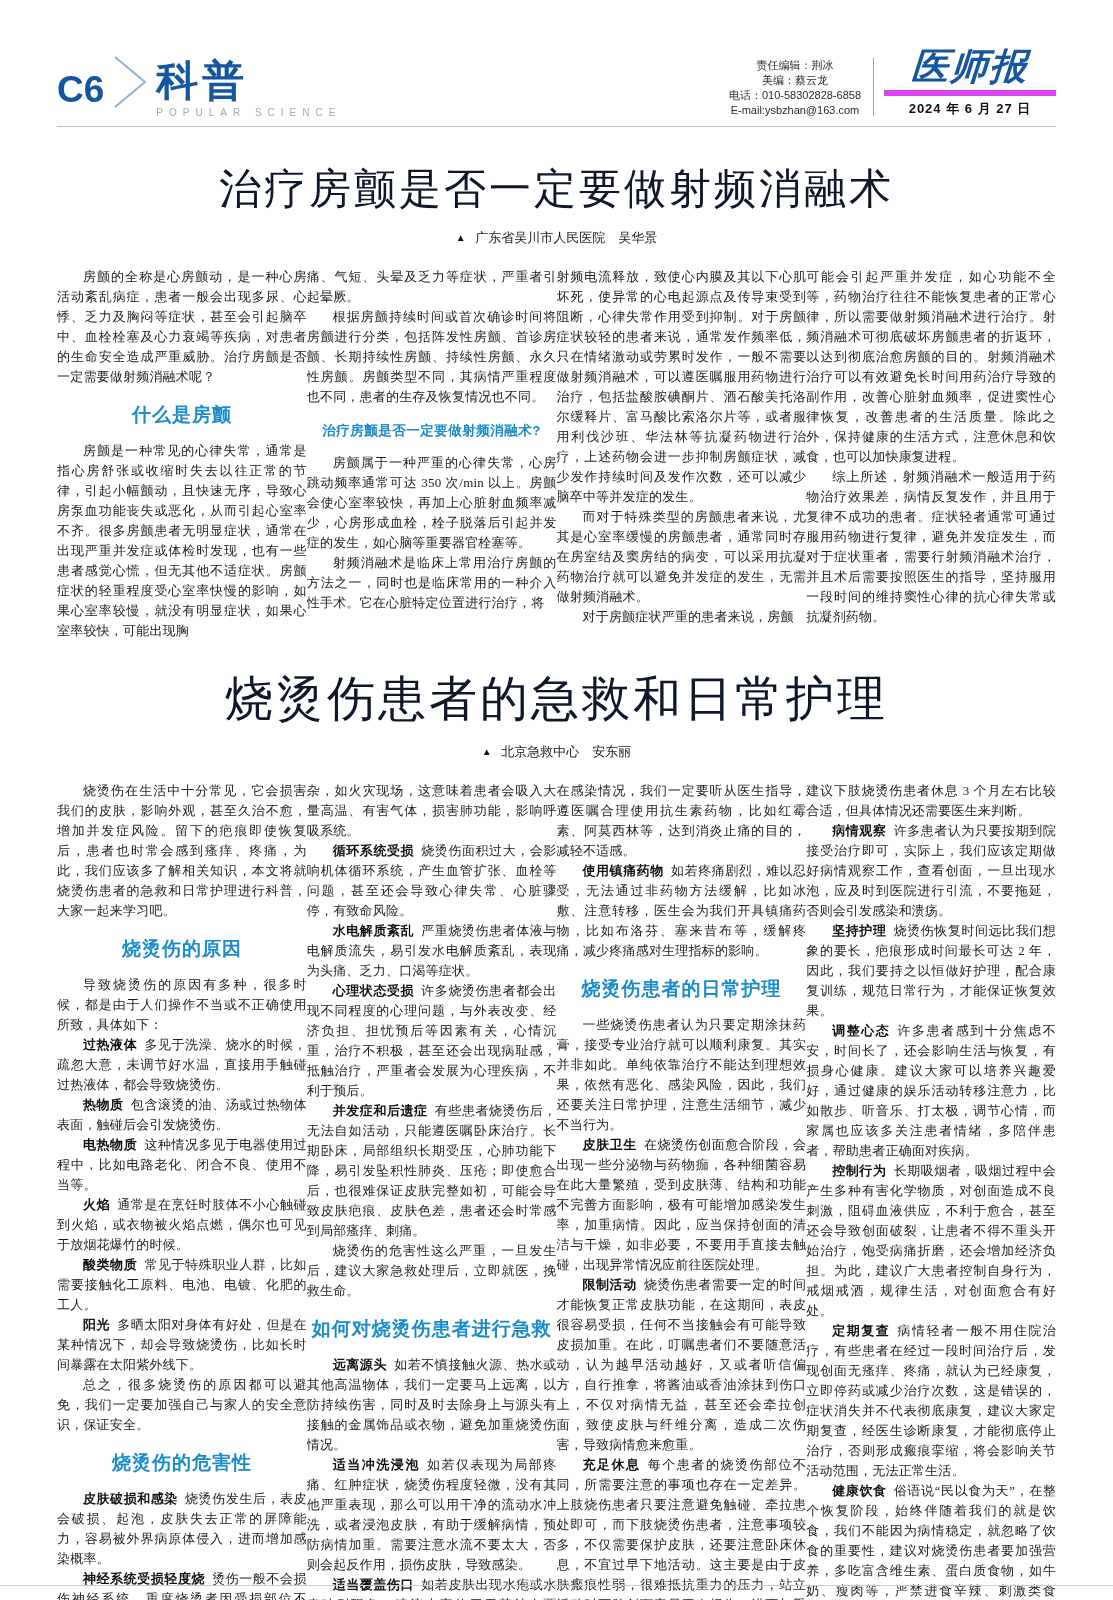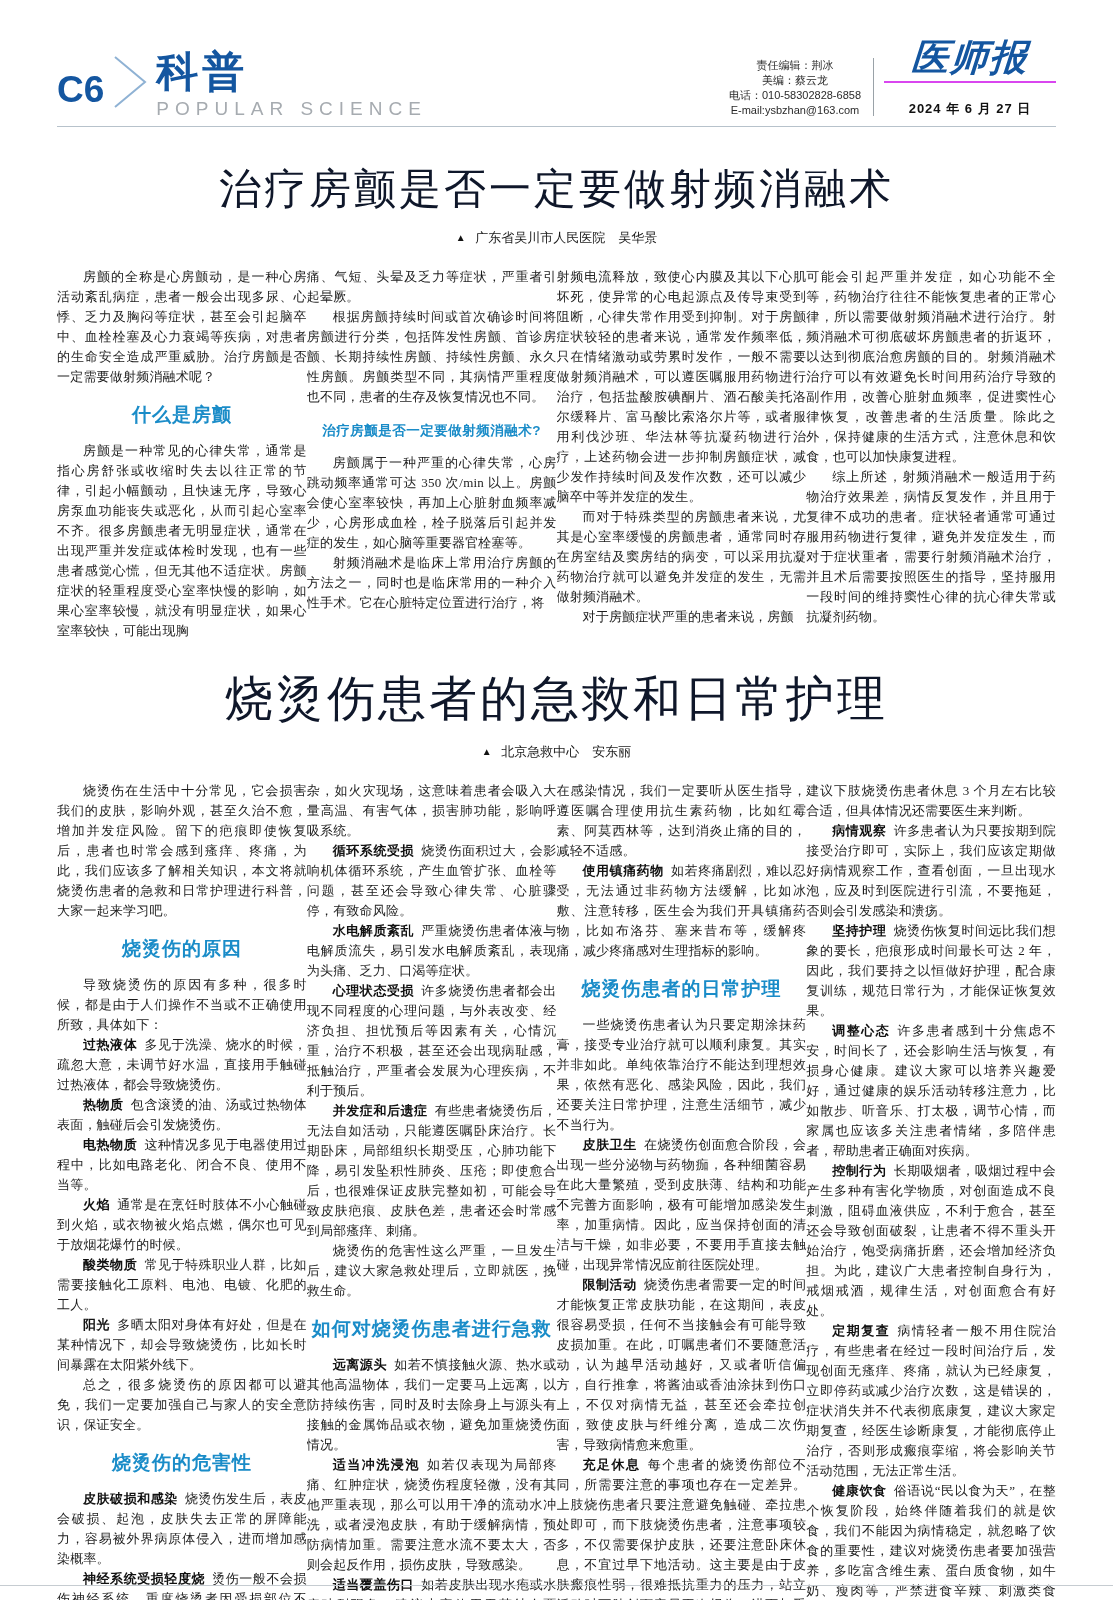--- a/index.html
+++ b/index.html
@@ -19,36 +19,36 @@
     font-family:"Liberation Sans","DejaVu Sans",sans-serif;font-weight:bold;
     font-size:37px;color:#1456a0;line-height:1;margin-bottom:10px;
   }
   .chevron{margin:0 6px 4px 8px;}
   .section-block{line-height:1;}
   .section-cn{
     font-family:"Liberation Sans","DejaVu Sans",sans-serif;font-weight:bold;
     font-size:42px;color:#1456a0;letter-spacing:4px;line-height:1;
   }
   .section-en{
-    font-family:"Liberation Sans","DejaVu Sans",sans-serif;font-size:19px;color:#a6abb0;
+    font-family:"Liberation Sans","DejaVu Sans",sans-serif;font-size:10px;color:#a6abb0;
     letter-spacing:6px;margin-top:6px;
   }
   .masthead{display:flex;align-items:flex-end;}
   .contact{
     text-align:center;font-family:"Liberation Sans","DejaVu Sans",sans-serif;
     font-size:11px;color:#2a2a2a;line-height:15px;padding-right:12px;
   }
   .m-divider{width:1px;background:#9aa2a8;height:58px;margin-bottom:2px;}
   .brand{width:172px;text-align:center;padding-left:10px;}
   .paper-name{
     font-family:"Liberation Serif","DejaVu Serif",serif;font-weight:bold;font-style:italic;
     font-size:37px;color:#1456a0;line-height:1;letter-spacing:2px;transform:skewX(-4deg);
   }
   .issue-date{
-    margin-top:5px;border-top:2px solid #d946ef;padding-top:17px;
+    margin-top:5px;border-top:6px solid #d946ef;padding-top:4px;
     font-family:"Liberation Sans","DejaVu Sans",sans-serif;font-weight:bold;
     font-size:13px;color:#111;letter-spacing:1px;
   }
 
   
   .article-title{
     text-align:center;font-family:"Liberation Sans","DejaVu Sans",sans-serif;
     font-weight:400;color:#0f172a;margin:0;letter-spacing:3px;
   }
   .t1{font-size:42px;margin-top:34px;}

